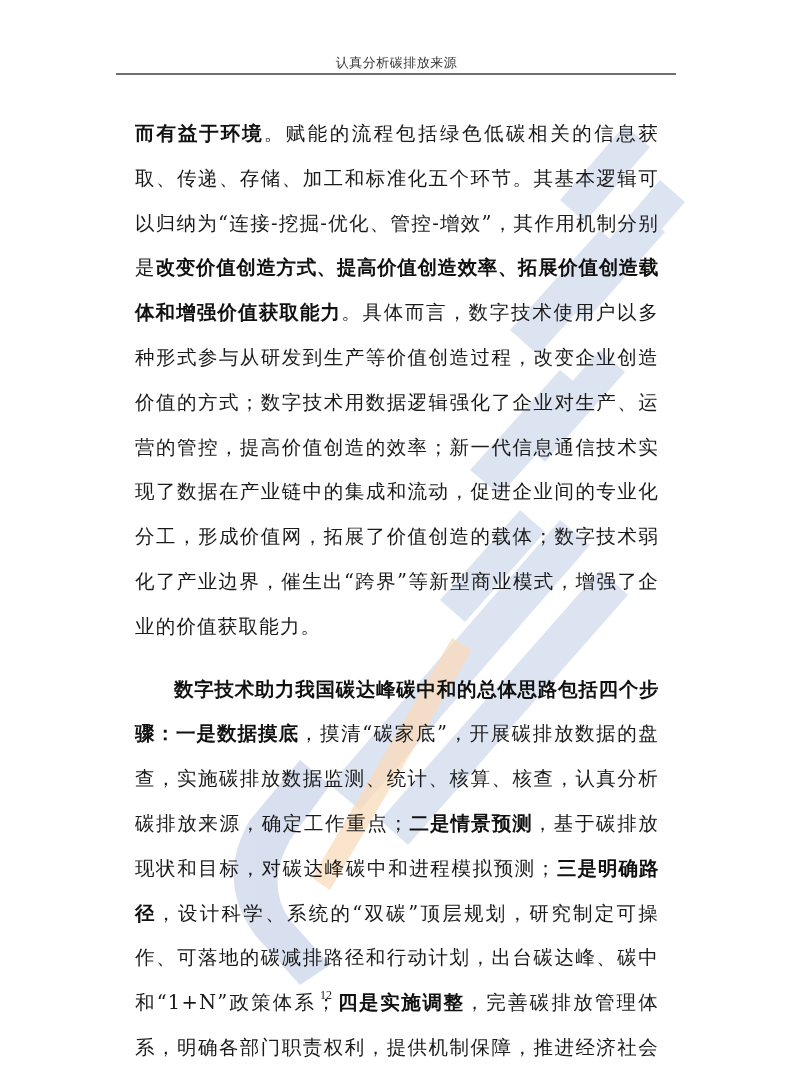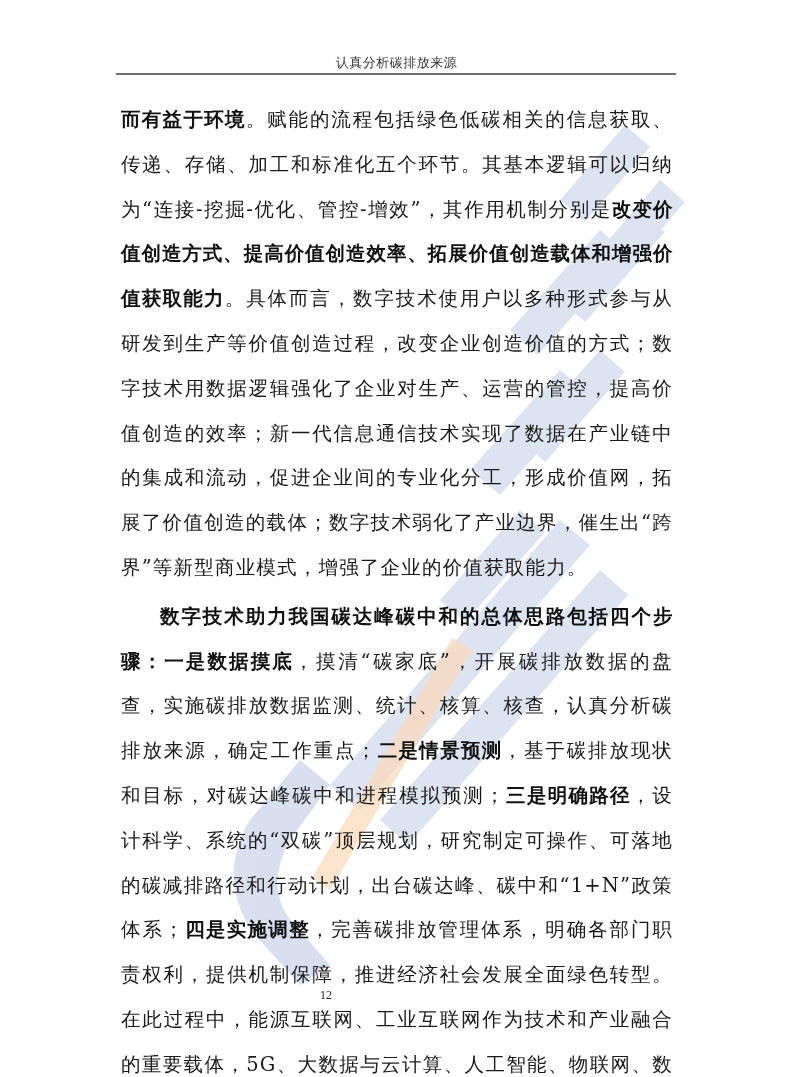--- a/index.html
+++ b/index.html
@@ -48,21 +48,21 @@
       top: 94px;
       width: 560px;
       z-index: 1;
       font-size: 19.5px;
       line-height: 44.8px;
       text-align: justify;
       text-justify: inter-character;
       letter-spacing: 1.2px;
     }
     .content p {
-      margin: 4px;
+      margin: 18px;
     }
     .content p.indent {
       text-indent: 39px;
     }
     .b {
       font-family: "DejaVu Sans", "Liberation Sans", sans-serif;
       font-weight: bold;
       color: #111;
       letter-spacing: 0.6px;
     }

